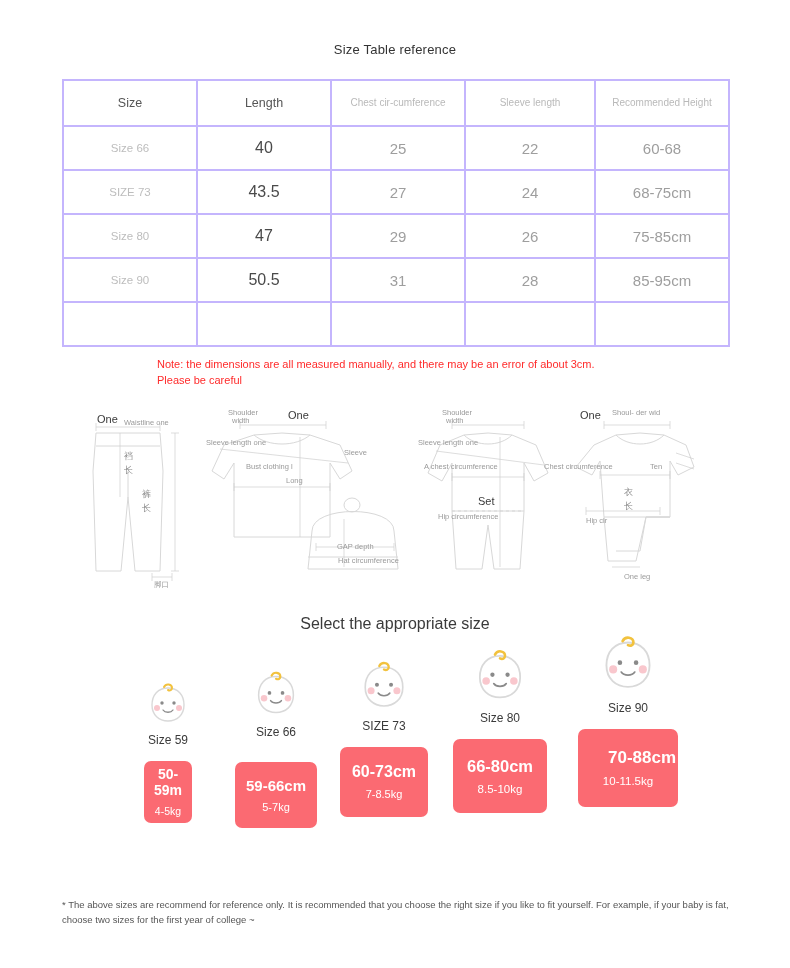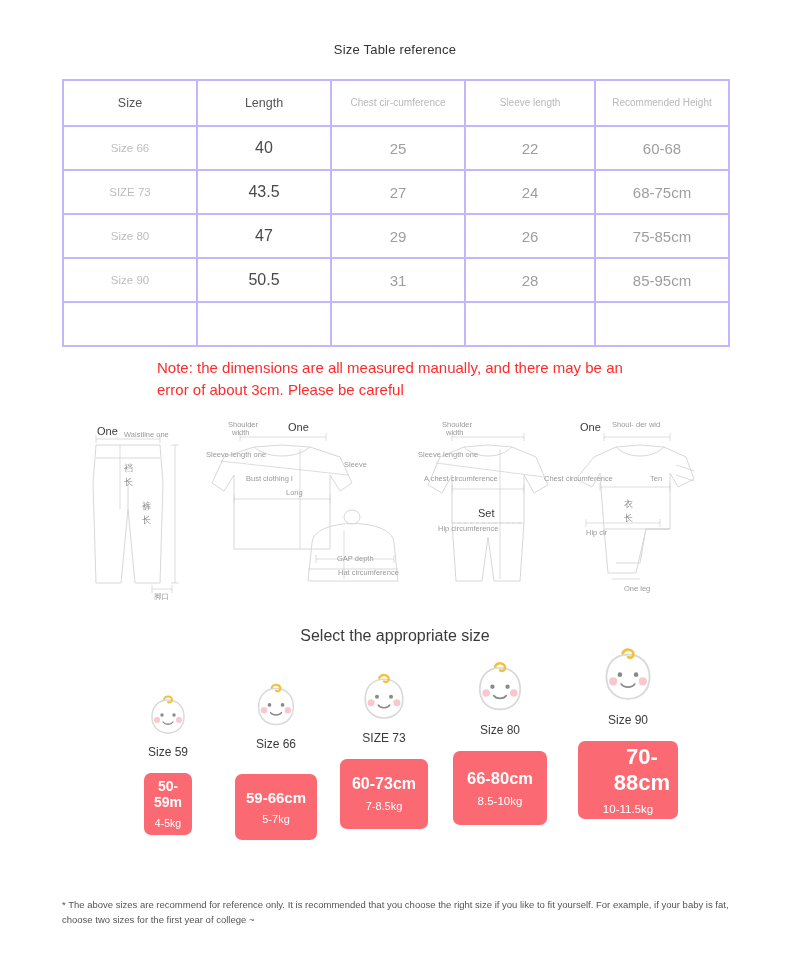--- a/index.html
+++ b/index.html
@@ -67,21 +67,21 @@
     font-size: 15px;
     color: #9e9e9e;
   }
   tr.empty-row td { height: 46px; }
 
   
   .note {
     margin: 10px 62px 0 157px;
     width: 470px;
     color: #ff2b2b;
-    font-size: 15px;
+    font-size: 11px;
     line-height: 1.45;
   }
 
   
   .diagram-area {
     position: relative;
     margin-top: 12px;
     height: 200px;
   }
   .diagram-area svg { display: block; }
@@ -405,19 +405,19 @@
       <path d="M23,7 C33,7 39,14 39,24 C39,34 32,40 23,40 C14,40 7,34 7,24 C7,14 13,7 23,7 Z" fill="none" stroke="#d9d9d9" stroke-width="1.4"></path>
       <path d="M19,6 C21,2 27,3 27,7 C27,9 25,10 23,9" fill="none" stroke="#f2c23e" stroke-width="2" stroke-linecap="round"></path>
       <circle cx="17" cy="22" r="1.7" fill="#8a8a8a"></circle>
       <circle cx="29" cy="22" r="1.7" fill="#8a8a8a"></circle>
       <circle cx="12" cy="27" r="3" fill="#f9c7cd"></circle>
       <circle cx="34" cy="27" r="3" fill="#f9c7cd"></circle>
       <path d="M18,29 C20,32 26,32 28,29" fill="none" stroke="#8a8a8a" stroke-width="1.3" stroke-linecap="round"></path>
     </svg>
     <span class="baby-label">Size 90</span>
     <div class="pill" style="width:100px;height:78px;margin-top:14px;">
-      <span class="big" style="font-size:22px;margin-left:28px;">70-88cm</span>
+      <span class="big" style="font-size:17px;margin-left:28px;">70-88cm</span>
       <span class="small" style="font-size:11.5px;">10-11.5kg</span>
     </div>
   </div>
 </div>
 
 <div class="footnote">* The above sizes are recommend for reference only. It is recommended that you choose the right size if you like to fit yourself. For example, if your baby is fat, choose two sizes for the first year of college ~</div>
 
 </body></html>

